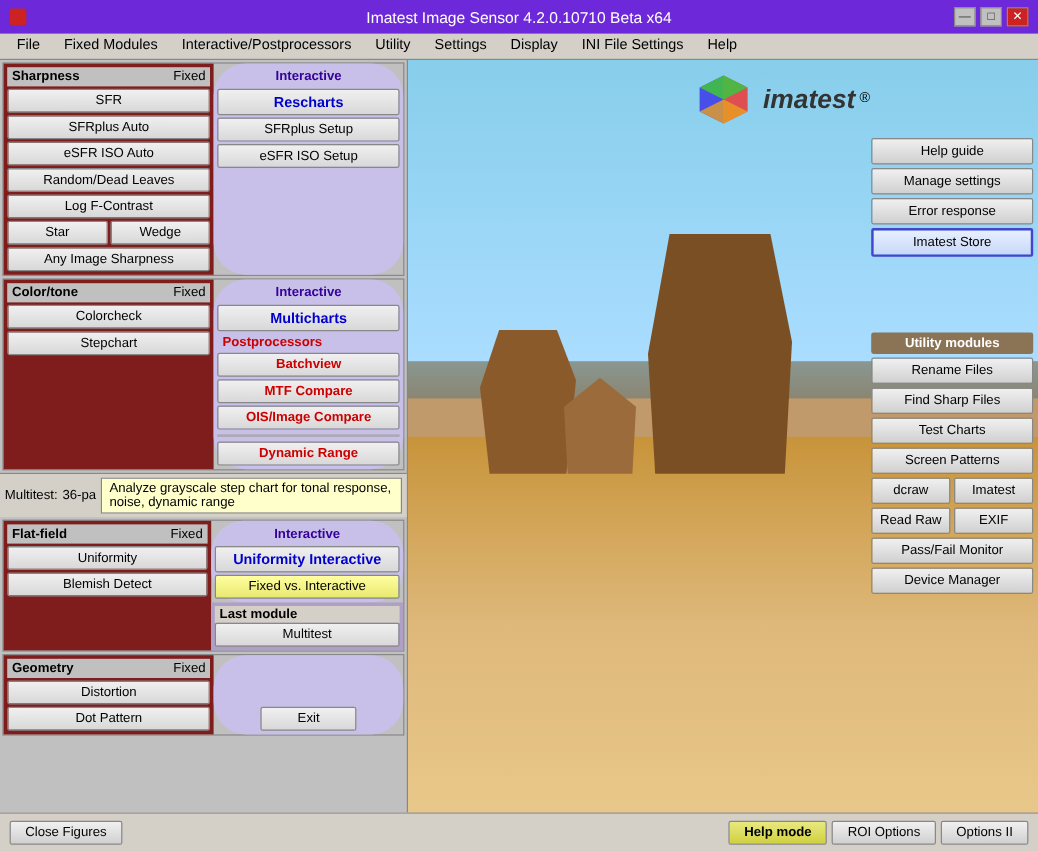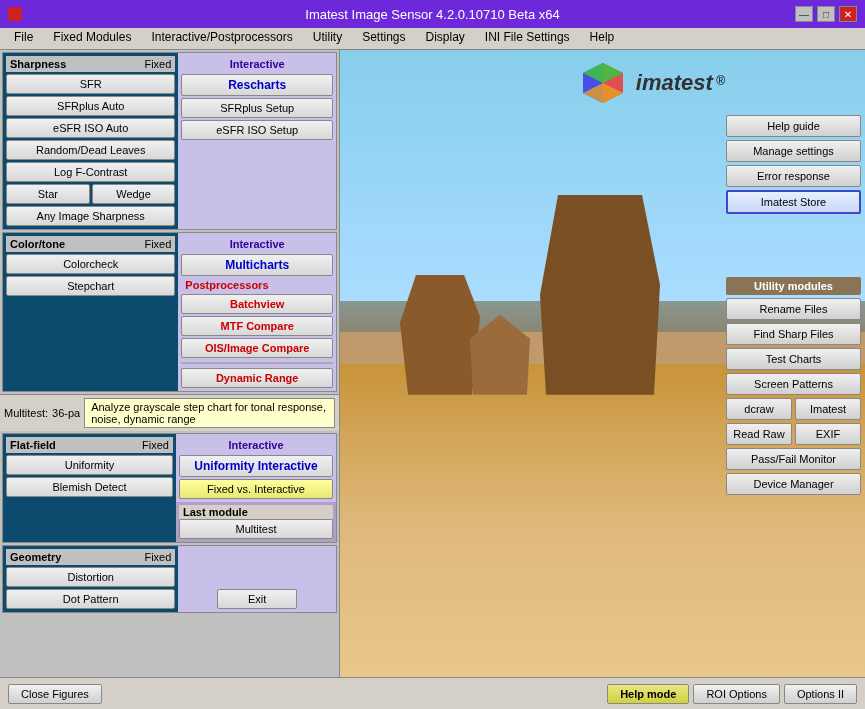--- a/index.html
+++ b/index.html
@@ -89,32 +89,33 @@
       font-weight: bold;
       font-size: 11px;
     }
     .section-header .fixed-badge {
       color: #000;
       font-weight: normal;
     }
     .fixed-col {
       width: 178px;
       padding: 3px;
-      background: #0c4a6e;
+      background: #7f1d1d;
       display: flex;
       flex-direction: column;
       gap: 2px;
     }
     .interactive-col {
       width: 160px;
       padding: 3px;
       background: #c8c0e8;
       display: flex;
       flex-direction: column;
       gap: 2px;
+      border-radius: 27px;
     }
 
     
     .btn {
       border: 1px solid #888;
       background: linear-gradient(to bottom, #f0f0f0, #d8d8d8);
       padding: 3px 6px;
       font-size: 11px;
       cursor: pointer;
       text-align: center;

